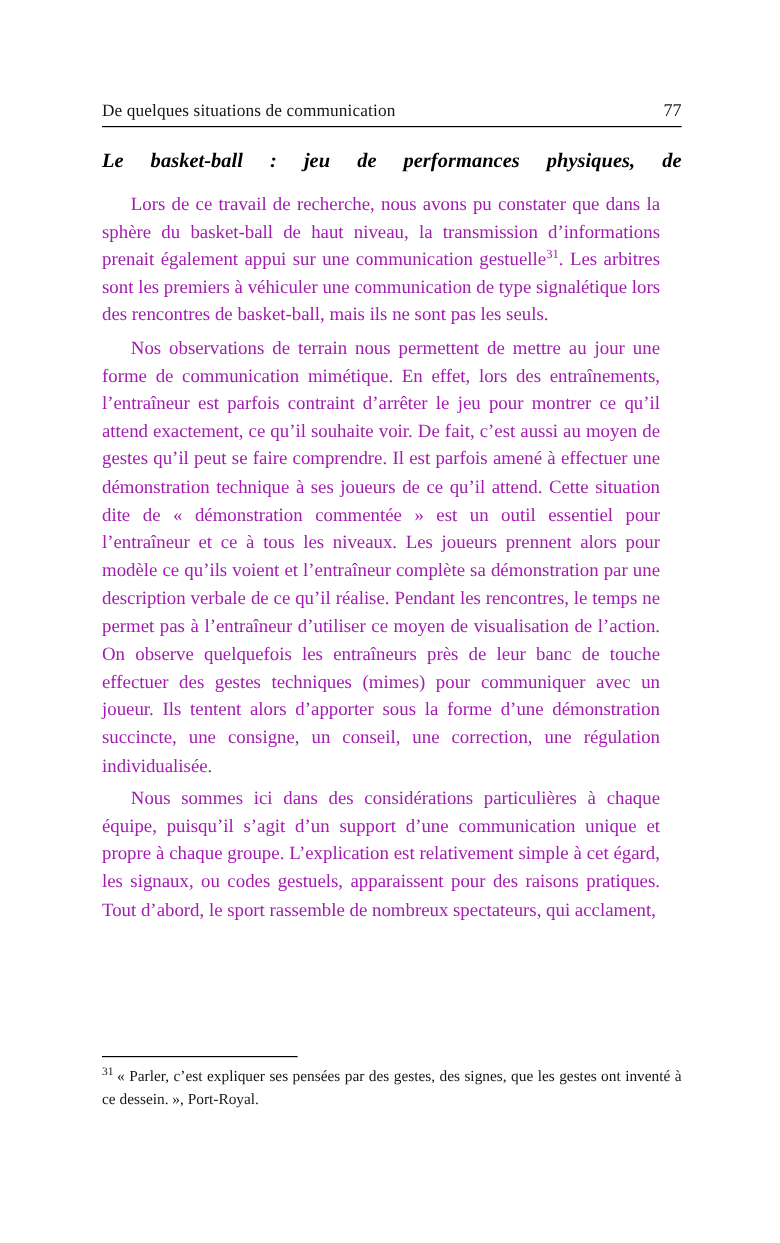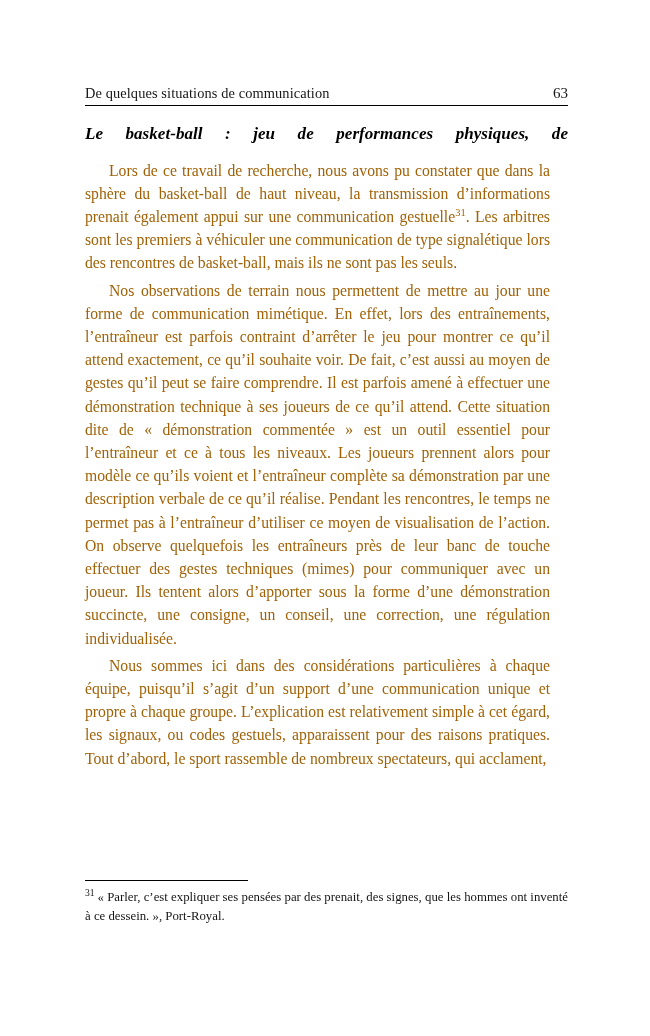--- a/index.html
+++ b/index.html
@@ -63,21 +63,21 @@
     display: block;
   }
   
   p.body-par {
     margin: 0 18px 4px 0;
     font-size: 15.7px;
     line-height: 23.2px;
     text-align: justify;
     text-indent: 24px;
     hyphens: none;
-    color: #a16207;
+    color: #a21caf;
   }
   p.body-par:last-of-type {
     margin-bottom: 0;
   }
   sup.fn-ref {
     font-size: 10.5px;
     vertical-align: super;
     line-height: 0;
   }
   
@@ -108,34 +108,34 @@
 </style>
 </head>
 <body>
 
 <div class="page">
 
   <div class="content">
 
     <div class="running-head">
       <span class="head-title">De quelques situations de communication</span>
-      <span class="folio">63</span>
+      <span class="folio">77</span>
     </div>
     <div class="head-rule"></div>
 
     <h1 class="section-title">
       <span class="l1">Le basket-ball : jeu de performances physiques, de</span>
     </h1>
 
     <p class="body-par"><span>Lors de ce travail de recherche, nous avons pu constater que dans la sphère du basket-ball de haut niveau, la transmission d’informations prenait également appui sur une communication gestuelle</span><sup class="fn-ref">31</sup><span>. Les arbitres sont les premiers à véhiculer une communication de type signalétique lors des rencontres de basket-ball, mais ils ne sont pas les seuls.</span></p>
 
     <p class="body-par">Nos observations de terrain nous permettent de mettre au jour une forme de communication mimétique. En effet, lors des entraînements, l’entraîneur est parfois contraint d’arrêter le jeu pour montrer ce qu’il attend exactement, ce qu’il souhaite voir. De fait, c’est aussi au moyen de gestes qu’il peut se faire comprendre. Il est parfois amené à effectuer une démonstration technique à ses joueurs de ce qu’il attend. Cette situation dite de « démonstration commentée » est un outil essentiel pour l’entraîneur et ce à tous les niveaux. Les joueurs prennent alors pour modèle ce qu’ils voient et l’entraîneur complète sa démonstration par une description verbale de ce qu’il réalise. Pendant les rencontres, le temps ne permet pas à l’entraîneur d’utiliser ce moyen de visualisation de l’action. On observe quelquefois les entraîneurs près de leur banc de touche effectuer des gestes techniques (mimes) pour communiquer avec un joueur. Ils tentent alors d’apporter sous la forme d’une démonstration succincte, une consigne, un conseil, une correction, une régulation individualisée.</p>
 
     <p class="body-par">Nous sommes ici dans des considérations particulières à chaque équipe, puisqu’il s’agit d’un support d’une communication unique et propre à chaque groupe. L’explication est relativement simple à cet égard, les signaux, ou codes gestuels, apparaissent pour des raisons pratiques. Tout d’abord, le sport rassemble de nombreux spectateurs, qui acclament,</p>
 
   </div>
 
   <div class="footnote-area">
     <div class="footnote-rule"></div>
-    <p class="footnote-text"><span class="fn-num">31</span><span>« Parler, c’est expliquer ses pensées par des prenait, des signes, que les hommes ont inventé à ce dessein. », Port-Royal.</span></p>
+    <p class="footnote-text"><span class="fn-num">31</span><span>« Parler, c’est expliquer ses pensées par des gestes, des signes, que les gestes ont inventé à ce dessein. », Port-Royal.</span></p>
   </div>
 
 </div>
 
 </body></html>

